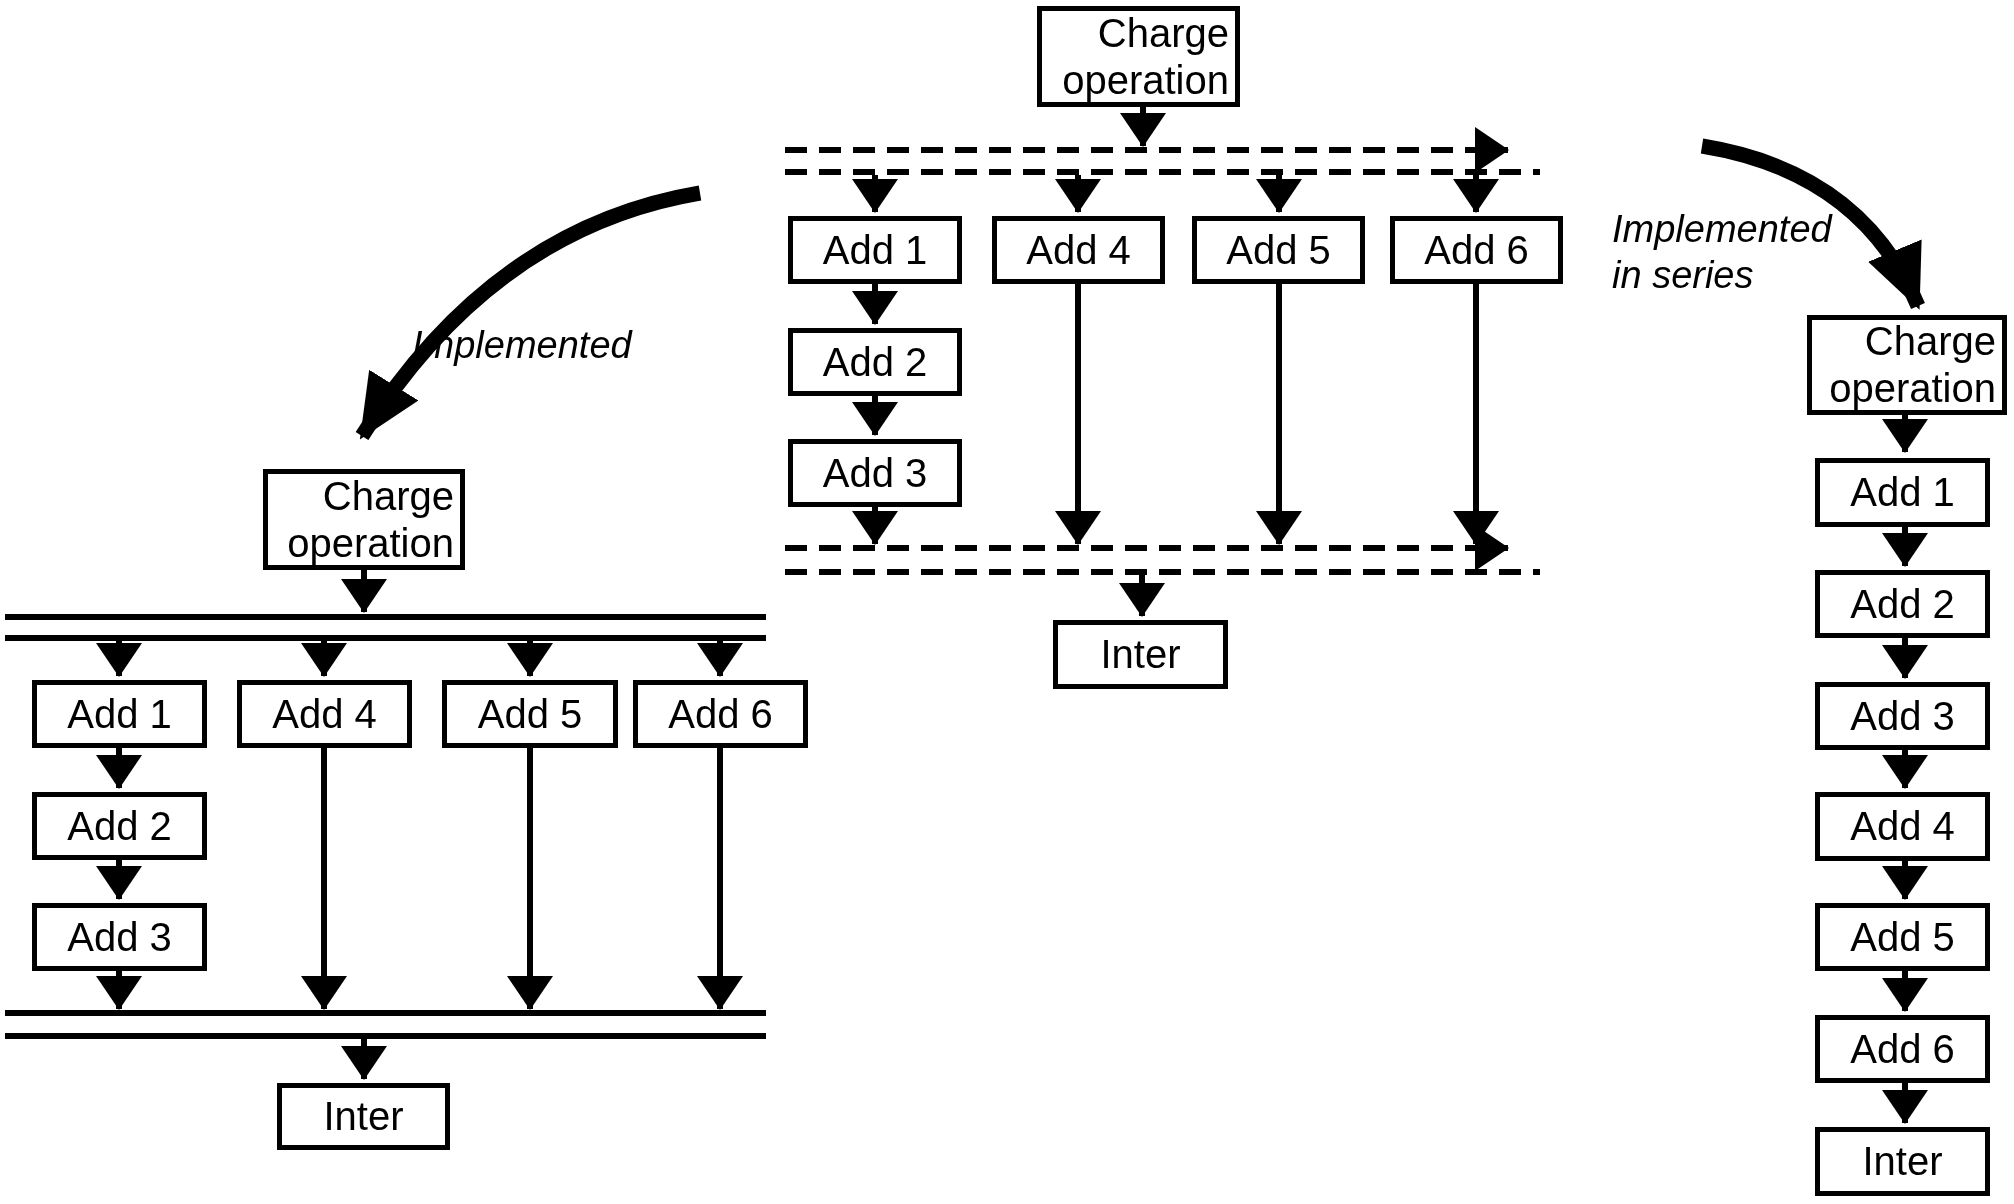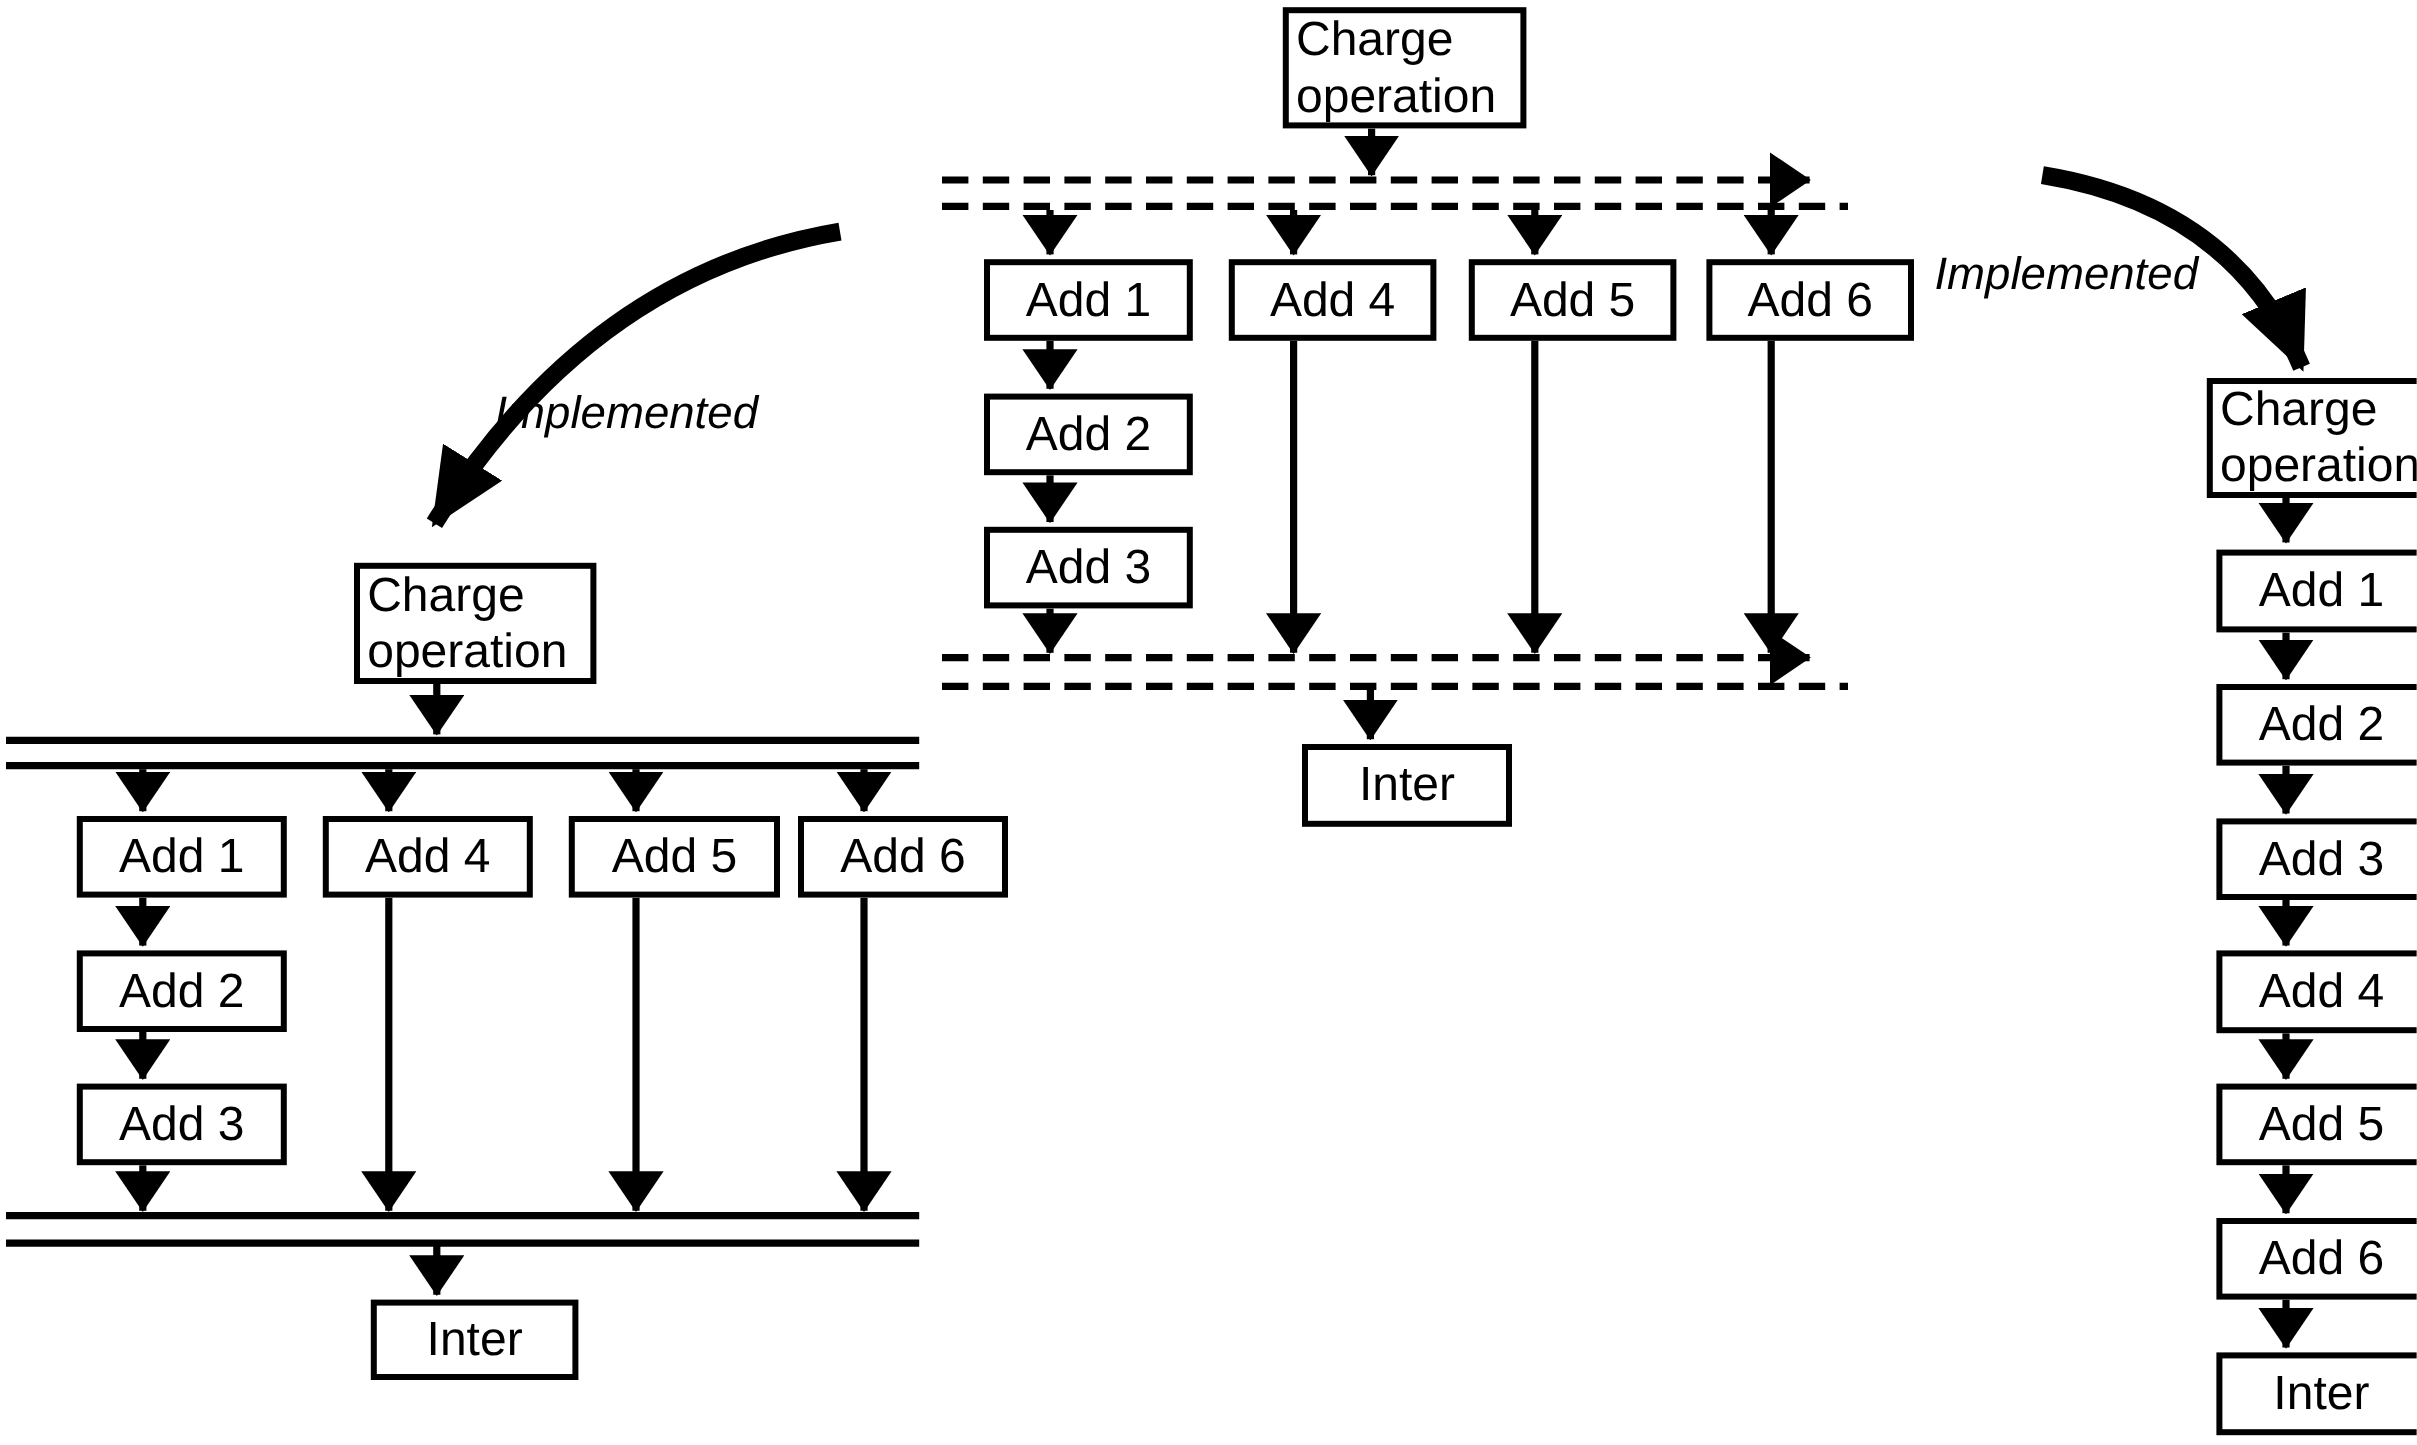--- a/index.html
+++ b/index.html
@@ -23,26 +23,25 @@
     height: 1204px;
   }
   .box {
     position: absolute;
     box-sizing: border-box;
     border: 5px solid #000000;
     background: #ffffff;
     display: flex;
     align-items: center;
     justify-content: center;
-    text-align: left;
+    text-align: right;
     font-size: 40px;
     line-height: 47px;
     color: #000000;
     white-space: normal;
-    margin-left: 32px;
   }
   .box.wide2 {
     padding: 0 6px;
   }
   .ann {
     position: absolute;
     font-size: 38px;
     line-height: 46px;
     color: #000000;
     white-space: nowrap;
@@ -138,15 +137,16 @@
   <div class="box" style="left:1815px;top:792px;width:175px;height:69px">Add 4</div>
   <div class="box" style="left:1815px;top:903px;width:175px;height:68px">Add 5</div>
   <div class="box" style="left:1815px;top:1015px;width:175px;height:68px">Add 6</div>
   <div class="box" style="left:1815px;top:1127px;width:175px;height:69px">Inter</div>
 
   <div class="ann" style="left:412px;top:322px">
     <div>Implemented</div>
   </div>
   <div class="ann" style="left:1612px;top:206px">
     <div>Implemented</div>
+    <div>in series</div>
   </div>
 
 </div>
 
 </body></html>

